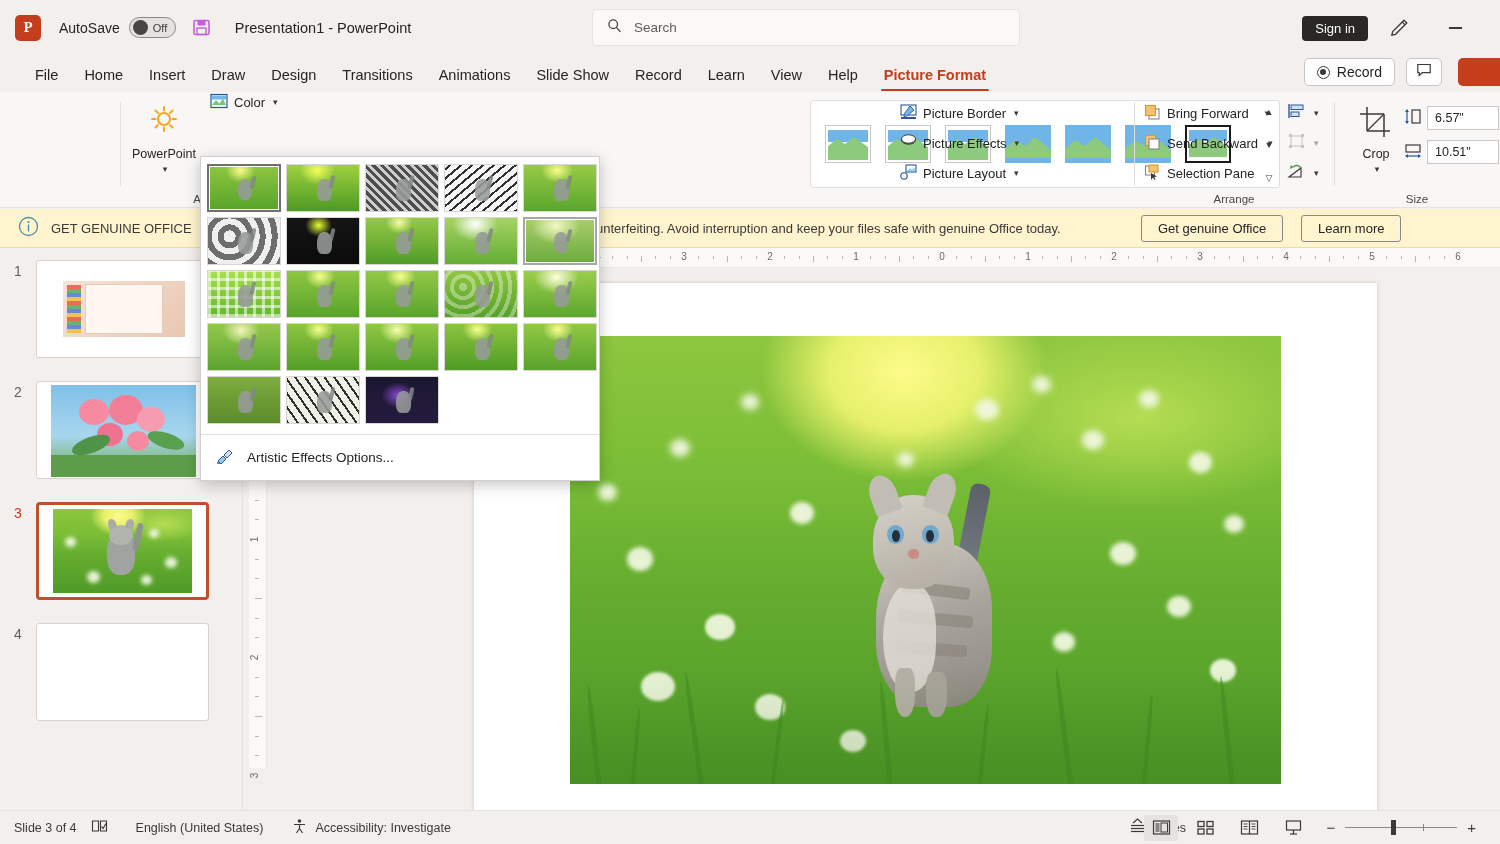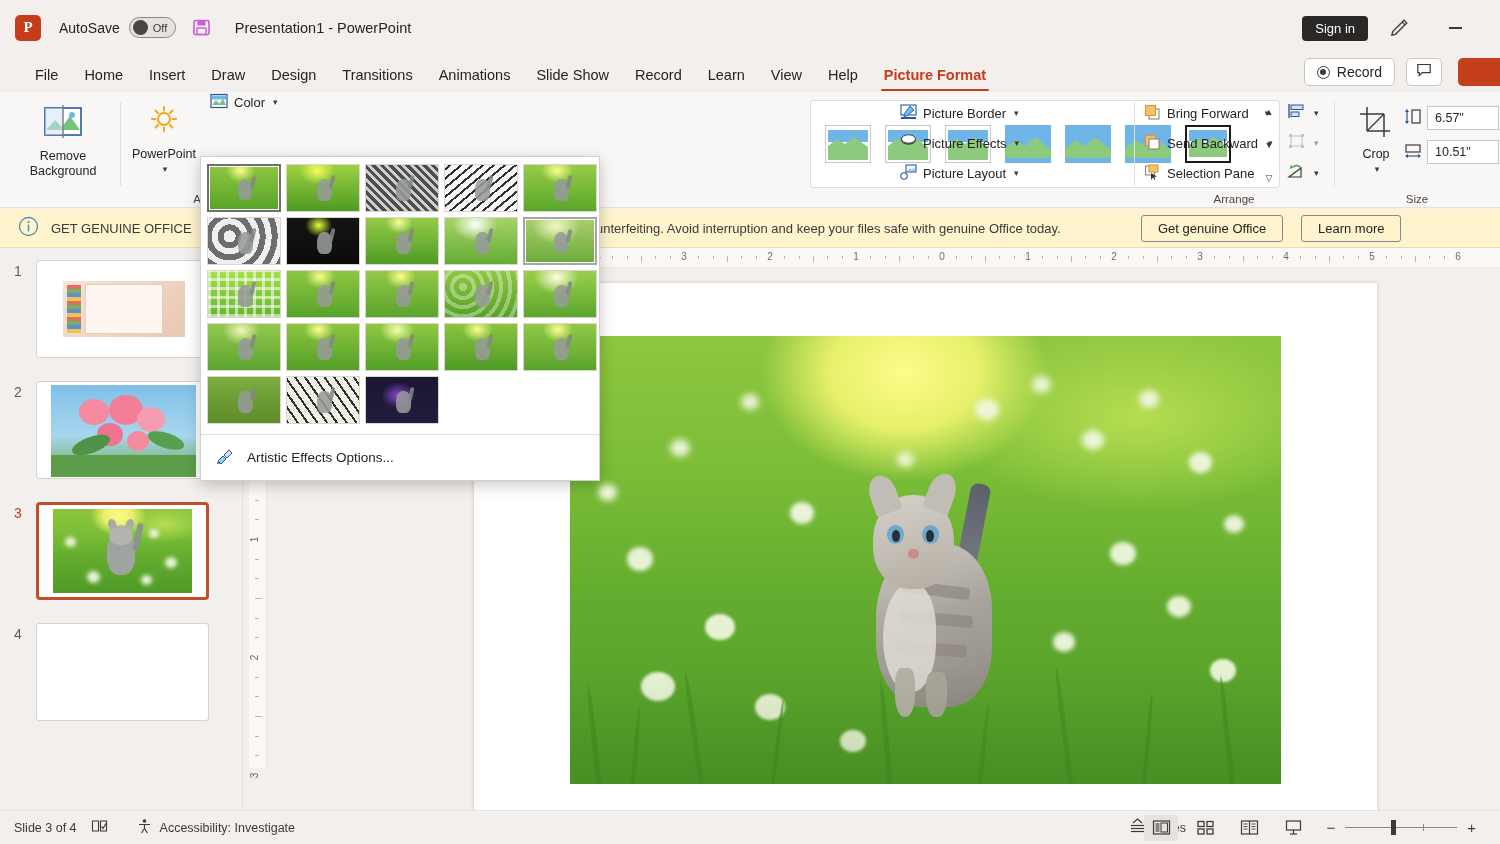--- a/index.html
+++ b/index.html
@@ -283,20 +283,29 @@
     </div>
     <div class="save-icon">
       <svg width="19" height="19" viewBox="0 0 19 19">
           <rect x="2" y="2.5" width="15" height="14" rx="1.6" fill="none" stroke="#c55fd8" stroke-width="1.6"></rect>
           <rect x="5.5" y="2.5" width="8" height="5" fill="#c55fd8"></rect>
           <rect x="5" y="10" width="9" height="6.5" fill="none" stroke="#c55fd8" stroke-width="1.4"></rect>
         </svg>
     </div>
     <div class="doc-title">Presentation1  -  PowerPoint</div>
 
+    <div class="searchbox">
+      <span>
+        <svg width="15" height="15" viewBox="0 0 15 15">
+            <circle cx="6.2" cy="6.2" r="4.3" fill="none" stroke="#484644" stroke-width="1.3"></circle>
+            <line x1="9.4" y1="9.4" x2="13.4" y2="13.8" stroke="#484644" stroke-width="1.3"></line>
+          </svg>
+      </span>
+      <span class="ph">Search</span>
+    </div>
 
     <div class="signin-btn">Sign in</div>
     <div class="pen-icon">
       <svg width="22" height="22" viewBox="0 0 22 22">
           <path d="M16 3.2 L18.8 6 L7.5 17.3 L3.8 18.2 L4.7 14.5 Z" fill="none" stroke="#3b3a39" stroke-width="1.3"></path>
           <line x1="14.2" y1="5" x2="17" y2="7.8" stroke="#3b3a39" stroke-width="1.1"></line>
         </svg>
     </div>
     <div class="minimize"></div>
   </div>
@@ -329,33 +338,20 @@
           </svg>
       </span>
     </div>
     <div class="share-btn"></div>
   </div>
 
   <div class="ribbon">
 
     <div class="grp" style="left:0;width:400px;">
 
-      <div class="bigbtn" style="position:absolute;left:18px;top:12px;width:90px;">
-        <span class="ic">
-          <svg width="44" height="36" viewBox="0 0 44 36">
-            <rect x="4" y="4" width="36" height="27" fill="#fff" stroke="#2b579a" stroke-width="1.6"></rect>
-            <path d="M5 26 L14 16 L21 23 L29 12 L39 26 Z" fill="#74c37a"></path>
-            <circle cx="31" cy="11" r="3" fill="#6fb9e8"></circle>
-            <rect x="4" y="4" width="18" height="27" fill="#cfe3f5" opacity="0.55"></rect>
-            <line x1="22" y1="1" x2="22" y2="34" stroke="#7a7a7a" stroke-width="1.4"></line>
-          </svg>
-        </span>
-        <span>Remove</span>
-        <span>Background</span>
-      </div>
 
       <div class="grp-div" style="left:120px;"></div>
 
       <div class="bigbtn" style="position:absolute;left:126px;top:12px;width:76px;">
         <span class="ic">
           <svg width="36" height="34" viewBox="0 0 36 34">
             <circle cx="18" cy="15" r="6" fill="none" stroke="#f2a61c" stroke-width="2"></circle>
             <g stroke="#f2a61c" stroke-width="2" stroke-linecap="round">
               <line x1="18" y1="3" x2="18" y2="6.5"></line>
                 <line x1="18" y1="23.5" x2="18" y2="27"></line>
@@ -978,20 +974,23 @@
     </div>
     <div class="sb-item" style="padding-left:0;">
       <span>
         <svg width="17" height="16" viewBox="0 0 17 16">
             <path d="M1.5 3 h6 v10 h-6z M9.5 3 h6 v10 h-6z" fill="none" stroke="#3b3a39" stroke-width="1.1"></path>
             <path d="M10.5 8.5 L12 10.5 L15 5.5" fill="none" stroke="#3b3a39" stroke-width="1.2"></path>
           </svg>
       </span>
     </div>
     <div class="sb-item">
+      <span>English (United States)</span>
+    </div>
+    <div class="sb-item">
       <span>
         <svg width="17" height="16" viewBox="0 0 17 16">
             <circle cx="8.5" cy="3" r="1.8" fill="#3b3a39"></circle>
             <path d="M3 6.5 h11 M8.5 6.5 v4 M8.5 10.5 L5.5 15 M8.5 10.5 L11.5 15" stroke="#3b3a39" stroke-width="1.2" fill="none"></path>
           </svg>
       </span>
       <span>Accessibility: Investigate</span>
     </div>
 
     <div class="sb-item" style="position:absolute;right:300px;">

